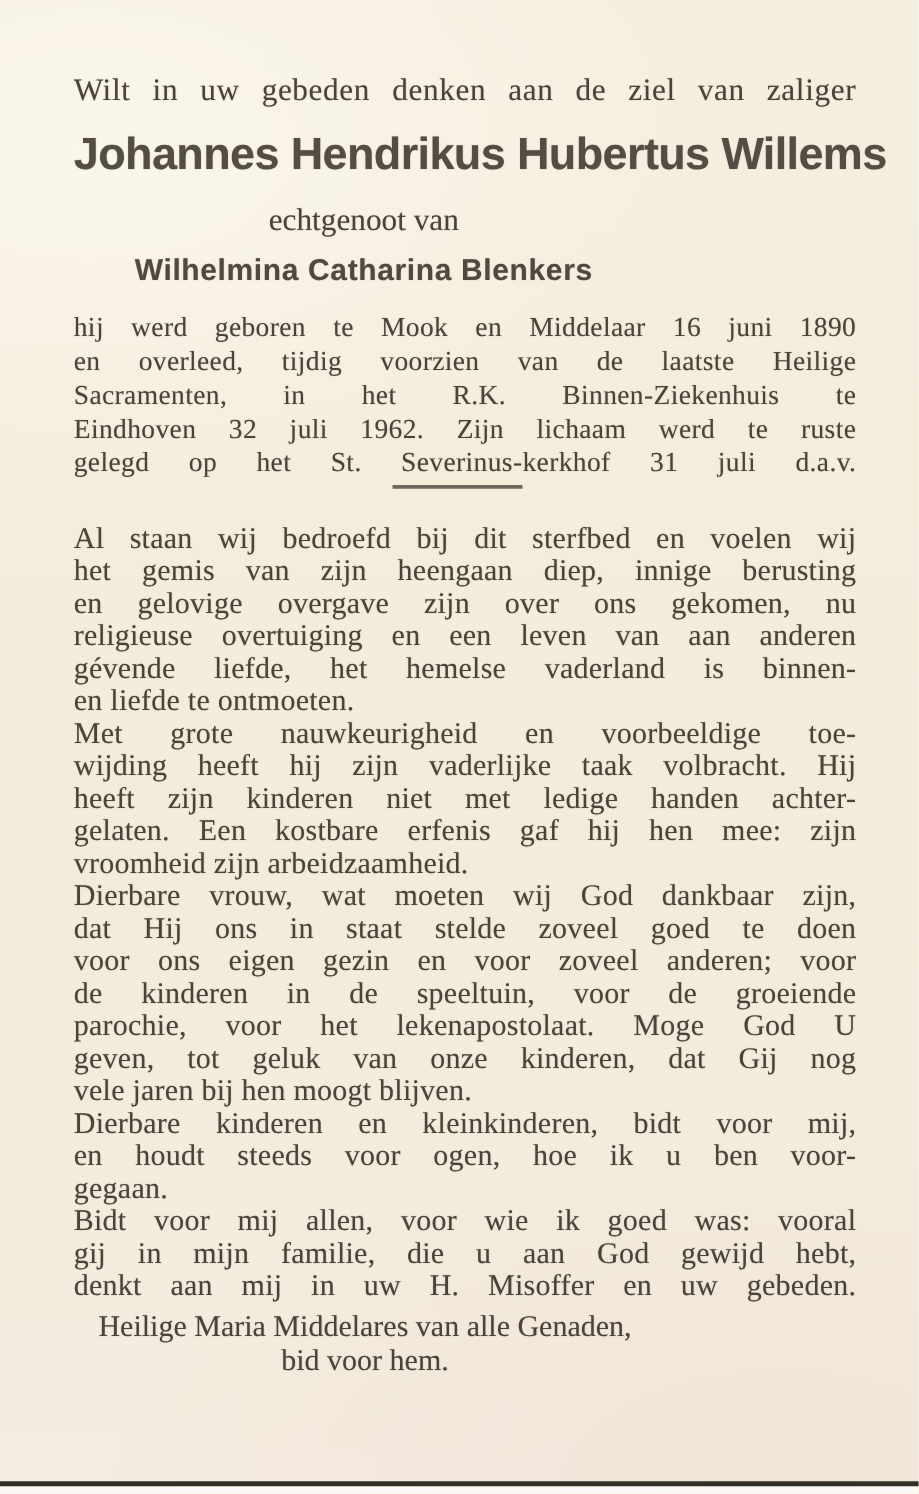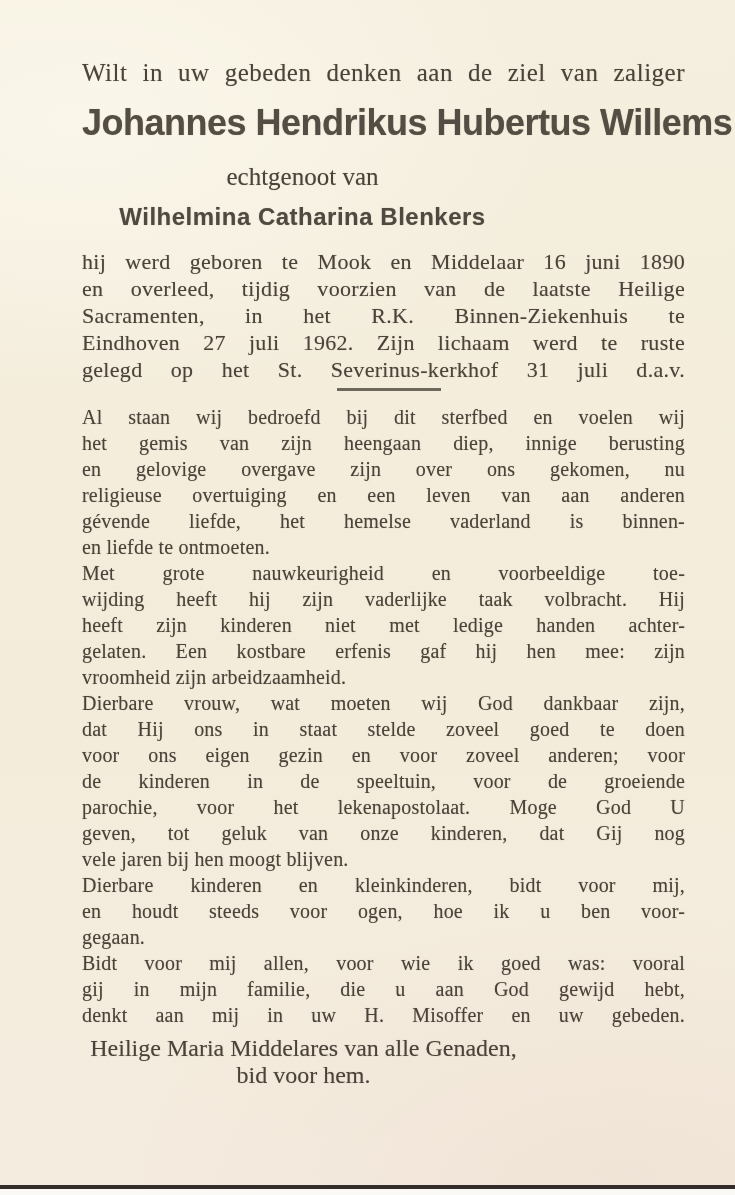--- a/index.html
+++ b/index.html
@@ -14,21 +14,21 @@
     font-family: "Liberation Serif", serif;
     color: #4b4339;
     
     background:
       radial-gradient(ellipse 900px 500px at 85% 100%, rgba(226,190,180,0.18), rgba(0,0,0,0) 60%),
       radial-gradient(ellipse 700px 400px at 10% 10%, rgba(255,253,244,0.55), rgba(0,0,0,0) 70%),
       linear-gradient(180deg, #f5efdf 0%, #f3ecda 55%, #f4ecdf 100%);
   }
   .card-content {
     position: relative;
-    padding: 58px 50px 0 82px; 
+    padding: 58px 50px 0 59px; 
   }
   .soft { text-shadow: 0 0 1px rgba(75,67,57,0.35); }
 
   .intro-line {
     font-size: 25px;
     line-height: 30px;
     text-align: justify;
     text-align-last: justify;
     letter-spacing: 0.5px;
   }
@@ -73,22 +73,22 @@
     letter-spacing: 0.3px;
   }
   .divider {
     margin-top: 5px;
     margin-left: 255px;
     width: 104px;
     height: 3px;
     background: #6e675c;
   }
   .body-block {
-    margin-top: 13px;
-    font-size: 20px;
+    margin-top: 27px;
+    font-size: 24px;
     line-height: 26px;
     letter-spacing: 0.2px;
   }
   .closing {
     margin-top: 7px;
     font-size: 24px;
     line-height: 27px;
     position: relative;
     left: -80px;
   }
@@ -125,21 +125,21 @@
   <div class="deceased-name">Johannes Hendrikus Hubertus Willems</div>
 
   <div class="relation-line soft">echtgenoot van</div>
 
   <div class="spouse-name">Wilhelmina Catharina Blenkers</div>
 
   <div class="vitals justify-last soft">
       <div class="line">hij werd geboren te Mook en Middelaar 16 juni 1890</div>
       <div class="line">en overleed, tijdig voorzien van de laatste Heilige</div>
       <div class="line">Sacramenten, in het R.K. Binnen-Ziekenhuis te</div>
-      <div class="line">Eindhoven 27 juli 1962. Zijn lichaam werd te ruste</div>
+      <div class="line">Eindhoven 32 juli 1962. Zijn lichaam werd te ruste</div>
       <div class="line last">gelegd op het St. Severinus-kerkhof 31 juli d.a.v.</div>
     </div>
 
   <div class="divider"></div>
 
   <div class="body-block soft">
     <div>
         <div class="line">Al staan wij bedroefd bij dit sterfbed en voelen wij</div>
         <div class="line">het gemis van zijn heengaan diep, innige berusting</div>
         <div class="line">en gelovige overgave zijn over ons gekomen, nu</div>

